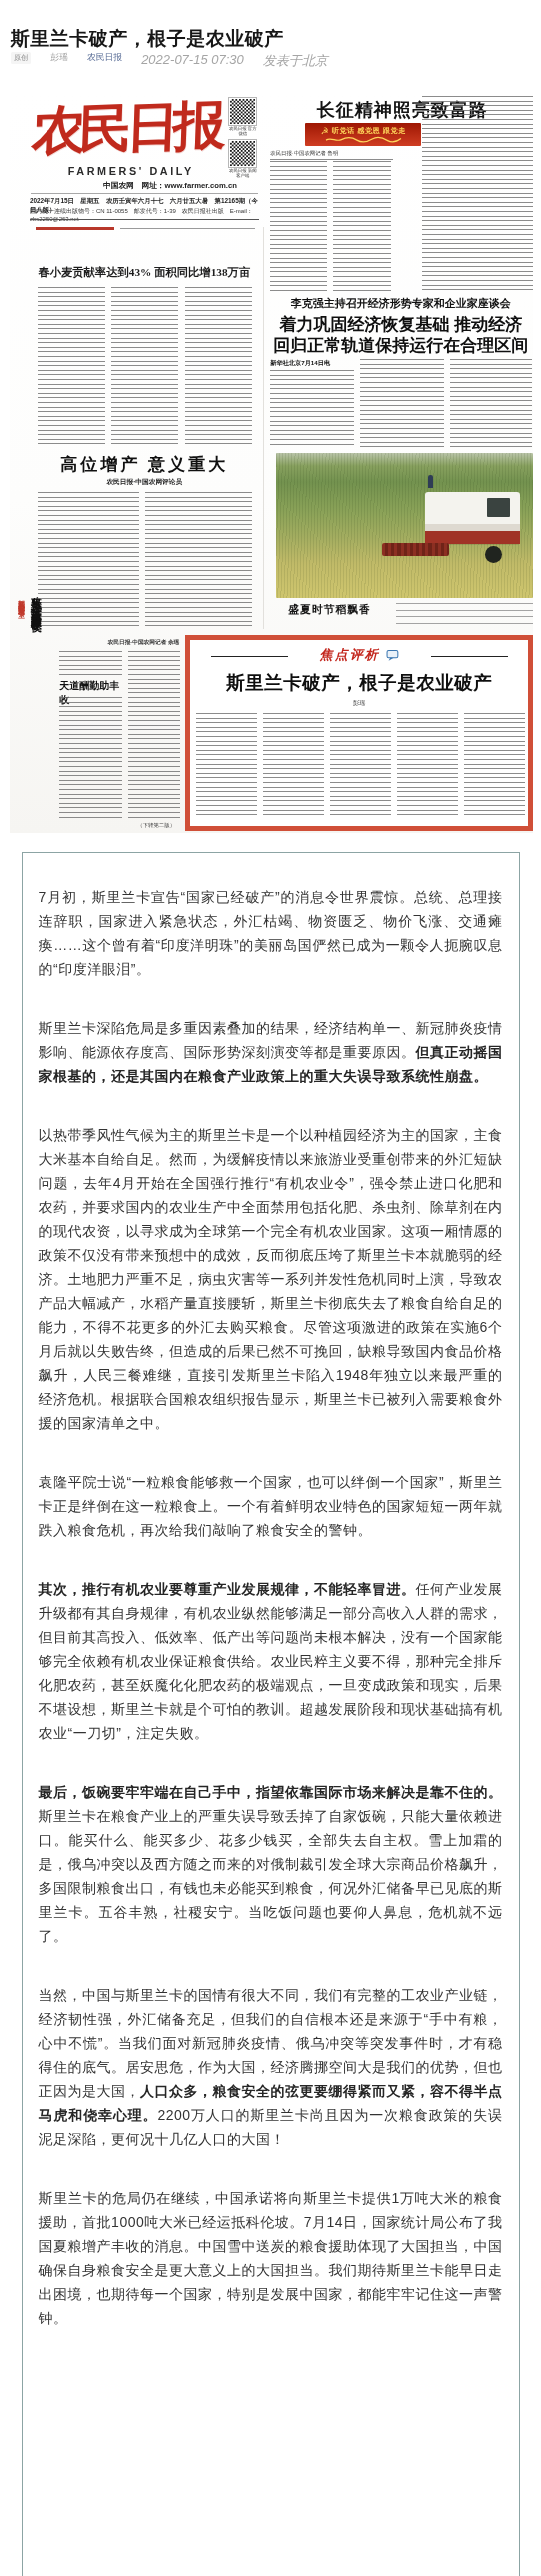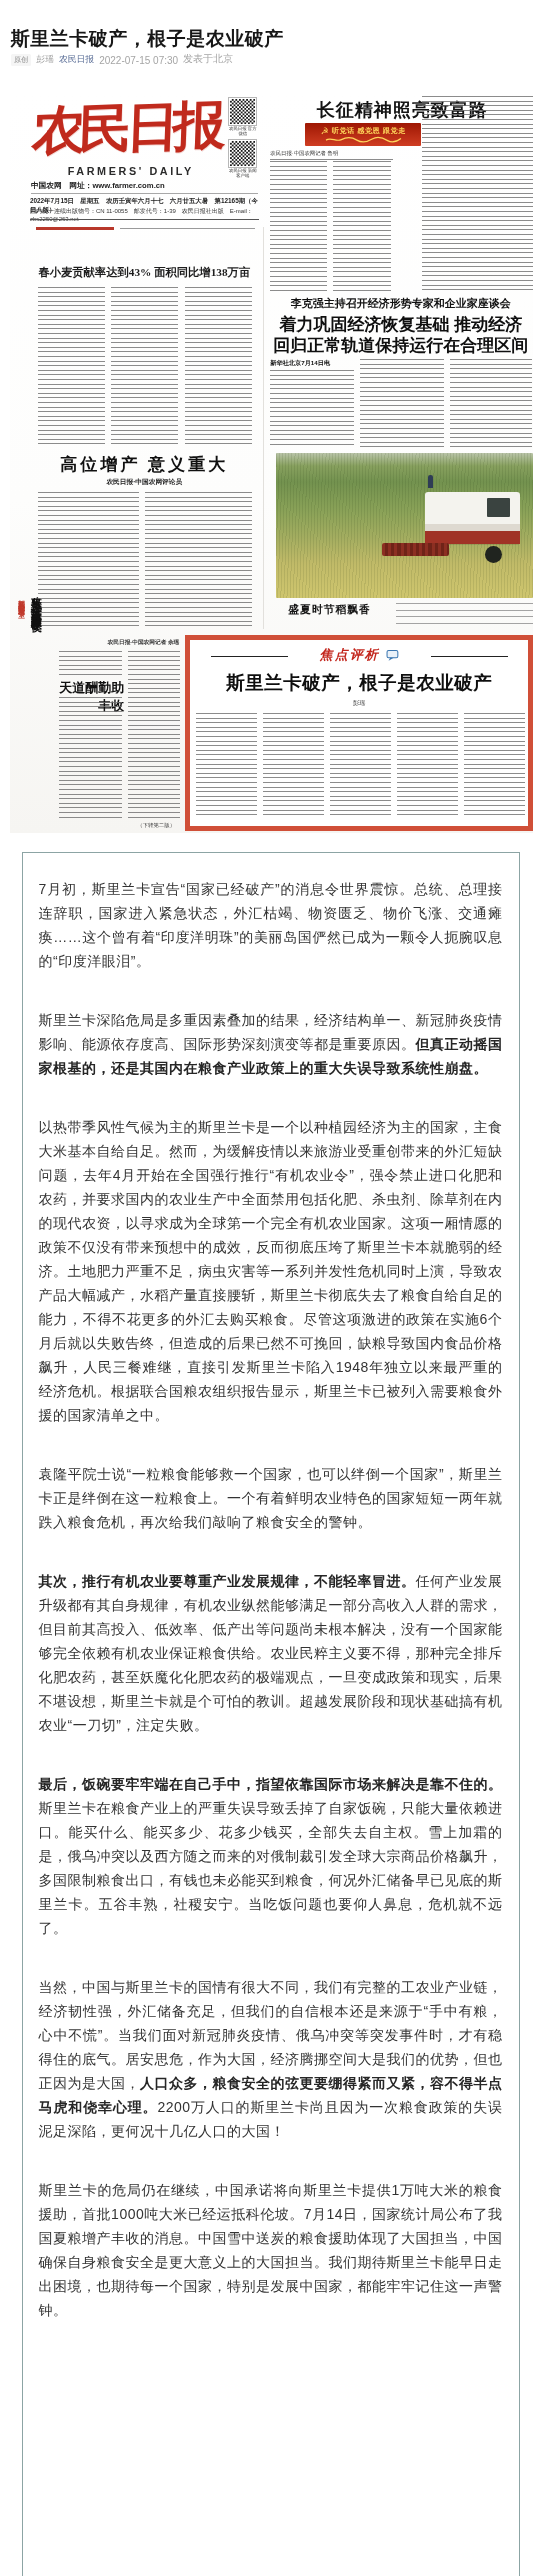--- a/index.html
+++ b/index.html
@@ -1,49 +1,49 @@
 <!DOCTYPE html>
 <html style="font-size:8.2px"><head>
 <meta charset="utf-8">
 <style>
   html,body{margin:0;padding:0;background:#fff;}
   body{width:542px;font-family:"Liberation Sans","DejaVu Sans",sans-serif;}
   .page{position:relative;width:542px;height:2690px;background:#fff;overflow:hidden;}
 
   
   .title{position:absolute;left:10.8px;top:13.4px;width:505px;font-size:19px;font-weight:700;color:#171717;letter-spacing:0.5px;}
-  .byline{position:absolute;left:10.8px;top:52px;display:flex;align-items:flex-end;gap:5px;font-size:8.8px;color:#9a9a9a;}
+  .byline{position:absolute;left:10.8px;top:52px;display:flex;align-items:flex-start;gap:19px;font-size:8.8px;color:#9a9a9a;}
   .badge{font-size:7.2px;color:#8f8f8f;background:#f5f5f5;border-radius:1.5px;padding:1px 3.1px;}
   .account{color:#576b95;font-weight:500;text-decoration:none;cursor:pointer;}
-  .dt,.loc{color:#a5a5a5;font-size:10px;}
+  .dt,.loc{color:#a5a5a5;font-size:13px;font-style:italic;}
 
   
   .paper{position:absolute;left:10.3px;top:92px;width:523px;height:741px;background:linear-gradient(180deg,#ffffff 0%,#fdfdfc 55%,#f6f5f2 100%);overflow:hidden;}
   .abs{position:absolute;}
   .masthead{left:21.6px;top:-1px;width:188px;height:76px;display:flex;align-items:center;justify-content:center;
     font-family:"Liberation Serif","DejaVu Serif",serif;font-weight:900;font-size:53px;letter-spacing:-6.2px;
     color:#c02a1d;transform:rotate(-2deg) skewX(-4deg);text-shadow:0.5px 1px 0 rgba(192,42,29,.18);}
   .qrwrap{left:218px;top:6.2px;width:29px;text-align:center;}
   .qr{width:25px;height:25px;margin:0 auto;background-image:repeating-conic-gradient(#1c1c1c 0% 25%,#fff 0% 50%);background-size:3.6px 3.6px;border:1px solid #fff;outline:0.5px solid #b7b7b7;}
   .qrlabel{font-size:4.4px;color:#333;line-height:5.2px;margin:1px 0 3.1px;}
   .fd{left:28px;top:73px;width:185px;text-align:center;font-size:10.8px;font-weight:700;letter-spacing:2.6px;color:#2b2b2b;}
-  .siteline{left:20.6px;top:89px;width:206px;text-align:left;font-size:7.7px;font-weight:700;color:#222;}
+  .siteline{left:20.6px;top:89px;width:206px;text-align:right;font-size:7.7px;font-weight:700;color:#222;}
   .rule1{left:20.6px;top:101px;width:227px;height:0.5px;background:#a8a8a8;}
   .dateline{left:19.6px;top:105px;width:229px;font-size:6.4px;font-weight:700;color:#222;}
   .publine{left:19.6px;top:115px;width:229px;font-size:6px;color:#333;}
   .rule2{left:19.6px;top:127px;width:229px;height:1px;background:#555;}
   .vdiv{left:253px;top:135px;width:0.5px;height:402px;background:#e2e0dc;}
 
   .redbracket{left:26px;top:135px;width:78px;height:3.1px;background:#b8372a;}
   .grayline{left:110px;top:136px;width:135px;height:1px;background:#9a9a9a;}
   .lheadline{left:18.5px;top:142px;width:231px;text-align:center;font-size:23px;font-weight:900;color:#121212;letter-spacing:0.5px;}
   .lsubhead{left:18.5px;top:173px;width:231px;text-align:center;font-size:11.3px;color:#1d1d1d;font-family:"Liberation Serif","DejaVu Serif",serif;font-weight:bold;}
   .cmhead{left:18.5px;top:361px;width:231px;text-align:center;font-size:17px;font-weight:900;color:#101010;font-family:"Liberation Serif","DejaVu Serif",serif;letter-spacing:3.1px;}
   .cmby{left:18.5px;top:386px;width:231px;text-align:center;font-size:6.7px;font-weight:700;color:#222;}
-  .harvesthead{left:49px;top:587px;width:65px;text-align:right;font-size:13px;font-weight:900;color:#111;}
+  .harvesthead{left:49px;top:587px;width:65px;text-align:left;font-size:10px;font-weight:900;color:#111;}
   .lreporter{left:77px;top:547px;width:92px;text-align:right;font-size:5.7px;font-weight:700;color:#333;}
   .jumpnote{left:127px;top:730px;width:43px;font-size:5.4px;color:#444;}
 
   .vredsmall{left:6.2px;top:502px;height:149px;writing-mode:vertical-rl;font-size:6.7px;font-weight:700;color:#c0392b;letter-spacing:1px;}
   .vheadline{left:19.6px;top:496px;height:242px;writing-mode:vertical-rl;font-size:10.8px;font-weight:900;color:#111;letter-spacing:1.5px;}
 
   .rheadline{left:289px;top:6.2px;width:206px;text-align:center;font-size:18px;font-weight:900;color:#141414;letter-spacing:1px;}
   .banner{left:295px;top:31px;width:116px;height:23px;background:linear-gradient(180deg,#9e1703,#cf3d22);border-radius:1px;
     display:flex;flex-direction:column;align-items:center;justify-content:center;overflow:hidden;}
   .bannerline{display:flex;align-items:center;gap:2.6px;font-size:7.2px;font-weight:900;color:#ffd65c;letter-spacing:0.5px;}
@@ -71,21 +71,21 @@
   .f-head{position:absolute;left:0;top:30px;width:100%;text-align:center;font-size:18.5px;font-weight:900;color:#0e0e0e;letter-spacing:0.5px;}
   .f-by{position:absolute;left:0;top:59px;width:100%;text-align:center;font-size:6.2px;color:#333;}
 
   
   .tx{background-image:repeating-linear-gradient(to bottom,#6f6f6f 0,#6f6f6f 1px,transparent 1px,transparent 4.6px);opacity:.8;}
   .txl{background-image:repeating-linear-gradient(to bottom,#9a9a9a 0,#9a9a9a 1px,transparent 1px,transparent 6.7px);opacity:.9;}
 
   
   .bodybox{position:absolute;left:21.6px;top:852px;width:498px;height:1823px;border:1px solid #8ca4a4;box-sizing:border-box;background:#fff;}
   .bodyinner{padding:24px 16px 0 16px;}
-  .para{margin:0 0 35px 0;font-size:14px;line-height:24px;letter-spacing:0.5px;color:#333;text-align:justify;}
+  .para{margin:8px 0 35px 0;font-size:14px;line-height:24px;letter-spacing:0.5px;color:#333;text-align:justify;}
   .para .b{font-weight:700;color:#262626;}
 </style>
 </head>
 <body>
 
 <div class="page">
 
   <h1 class="title">斯里兰卡破产，根子是农业破产</h1>
 
   <div class="byline">

